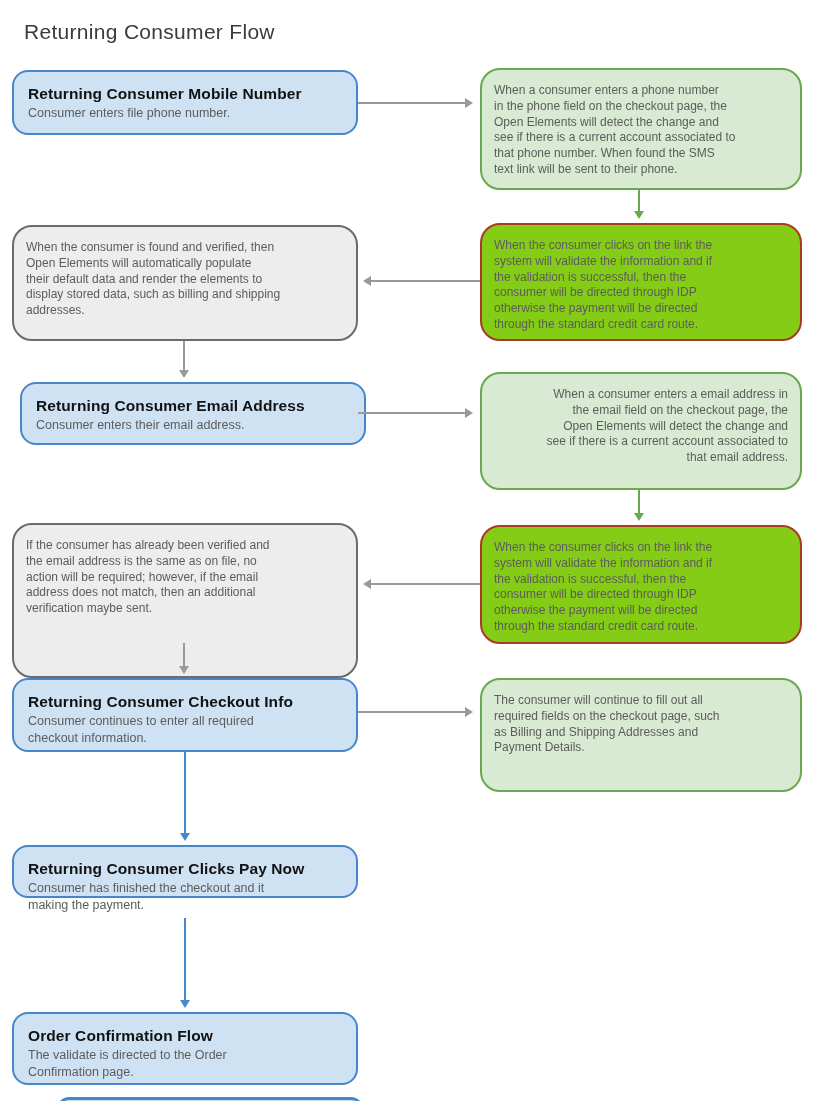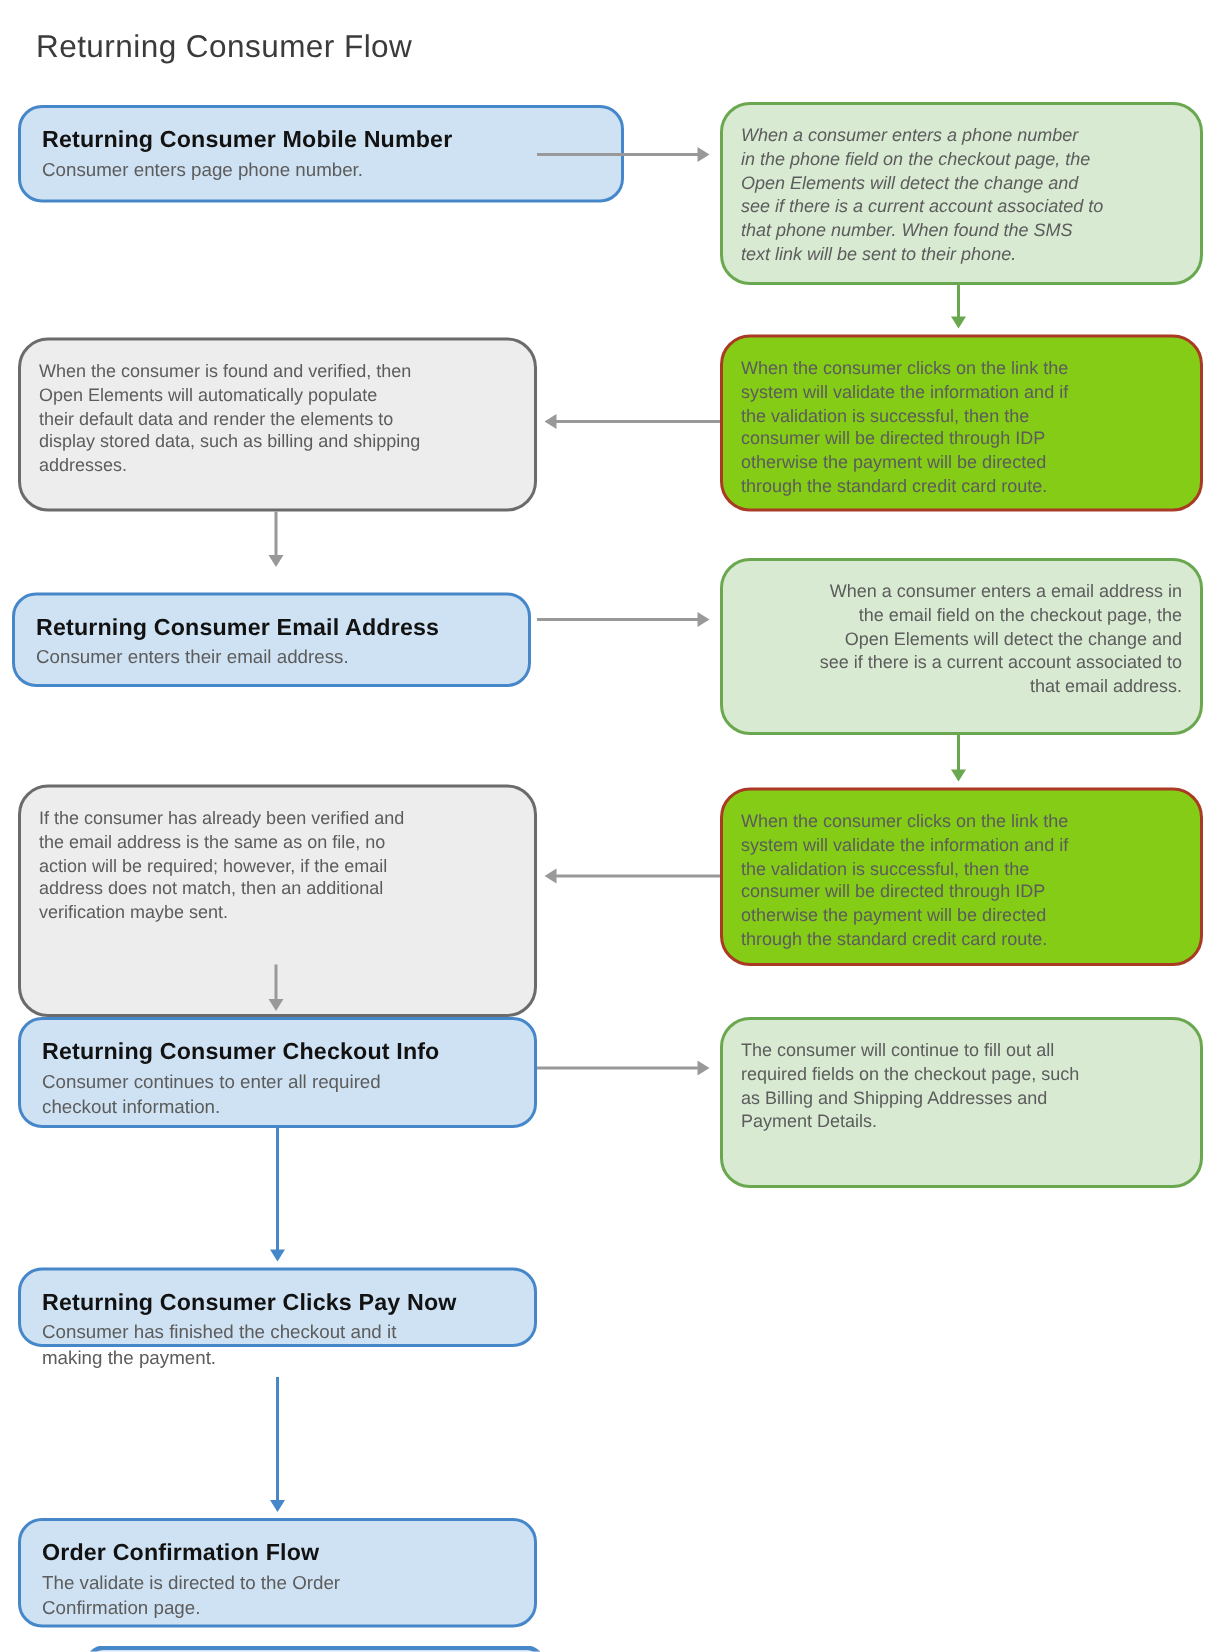--- a/index.html
+++ b/index.html
@@ -52,34 +52,34 @@
   .arrow.head-down::after{
     content:"";position:absolute;bottom:-8px;left:-6px;
     border:5px solid transparent;border-top:8px solid var(--c);
   }
 </style>
 </head>
 <body>
 
 <div class="title">Returning Consumer Flow</div>
 
-<div class="node blue" style="left:12px;top:70px;width:404px;height:65px;">
+<div class="node blue" style="left:12px;top:70px;width:346px;height:65px;">
   <div class="heading">Returning Consumer Mobile Number</div>
-  <div class="body">Consumer enters page phone number.</div>
+  <div class="body">Consumer enters file phone number.</div>
 </div>
 
 <div class="node gray desc" style="left:12px;top:225px;width:346px;height:116px;border-radius:20px;">
   <div class="body">When the consumer is found and verified, then
 Open Elements will automatically populate
 their default data and render the elements to
 display stored data, such as billing and shipping
 addresses.</div>
 </div>
 
-<div class="node blue" style="left:8px;top:382px;width:346px;height:63px;margin-top:13px;">
+<div class="node blue" style="left:20px;top:382px;width:346px;height:63px;">
   <div class="heading">Returning Consumer Email Address</div>
   <div class="body">Consumer enters their email address.</div>
 </div>
 
 <div class="node gray desc" style="left:12px;top:523px;width:346px;height:155px;border-radius:20px;">
   <div class="body">If the consumer has already been verified and
 the email address is the same as on file, no
 action will be required; however, if the email
 address does not match, then an additional
 verification maybe sent.</div>
@@ -98,21 +98,21 @@
 </div>
 
 <div class="node blue" style="left:12px;top:1012px;width:346px;height:73px;">
   <div class="heading">Order Confirmation Flow</div>
   <div class="body">The validate is directed to the Order
 Confirmation page.</div>
 </div>
 
 <div class="partial" style="left:57px;top:1097px;width:306px;height:12px;"></div>
 
-<div class="node green desc" style="left:480px;top:68px;width:322px;height:122px;border-radius:20px;font-style:italic;">
+<div class="node green desc" style="left:480px;top:68px;width:322px;height:122px;border-radius:20px;">
   <div class="body">When a consumer enters a phone number
 in the phone field on the checkout page, the
 Open Elements will detect the change and
 see if there is a current account associated to
 that phone number. When found the SMS
 text link will be sent to their phone.</div>
 </div>
 
 <div class="node red desc" style="left:480px;top:223px;width:322px;height:118px;border-radius:20px;">
   <div class="body">When the consumer clicks on the link the

